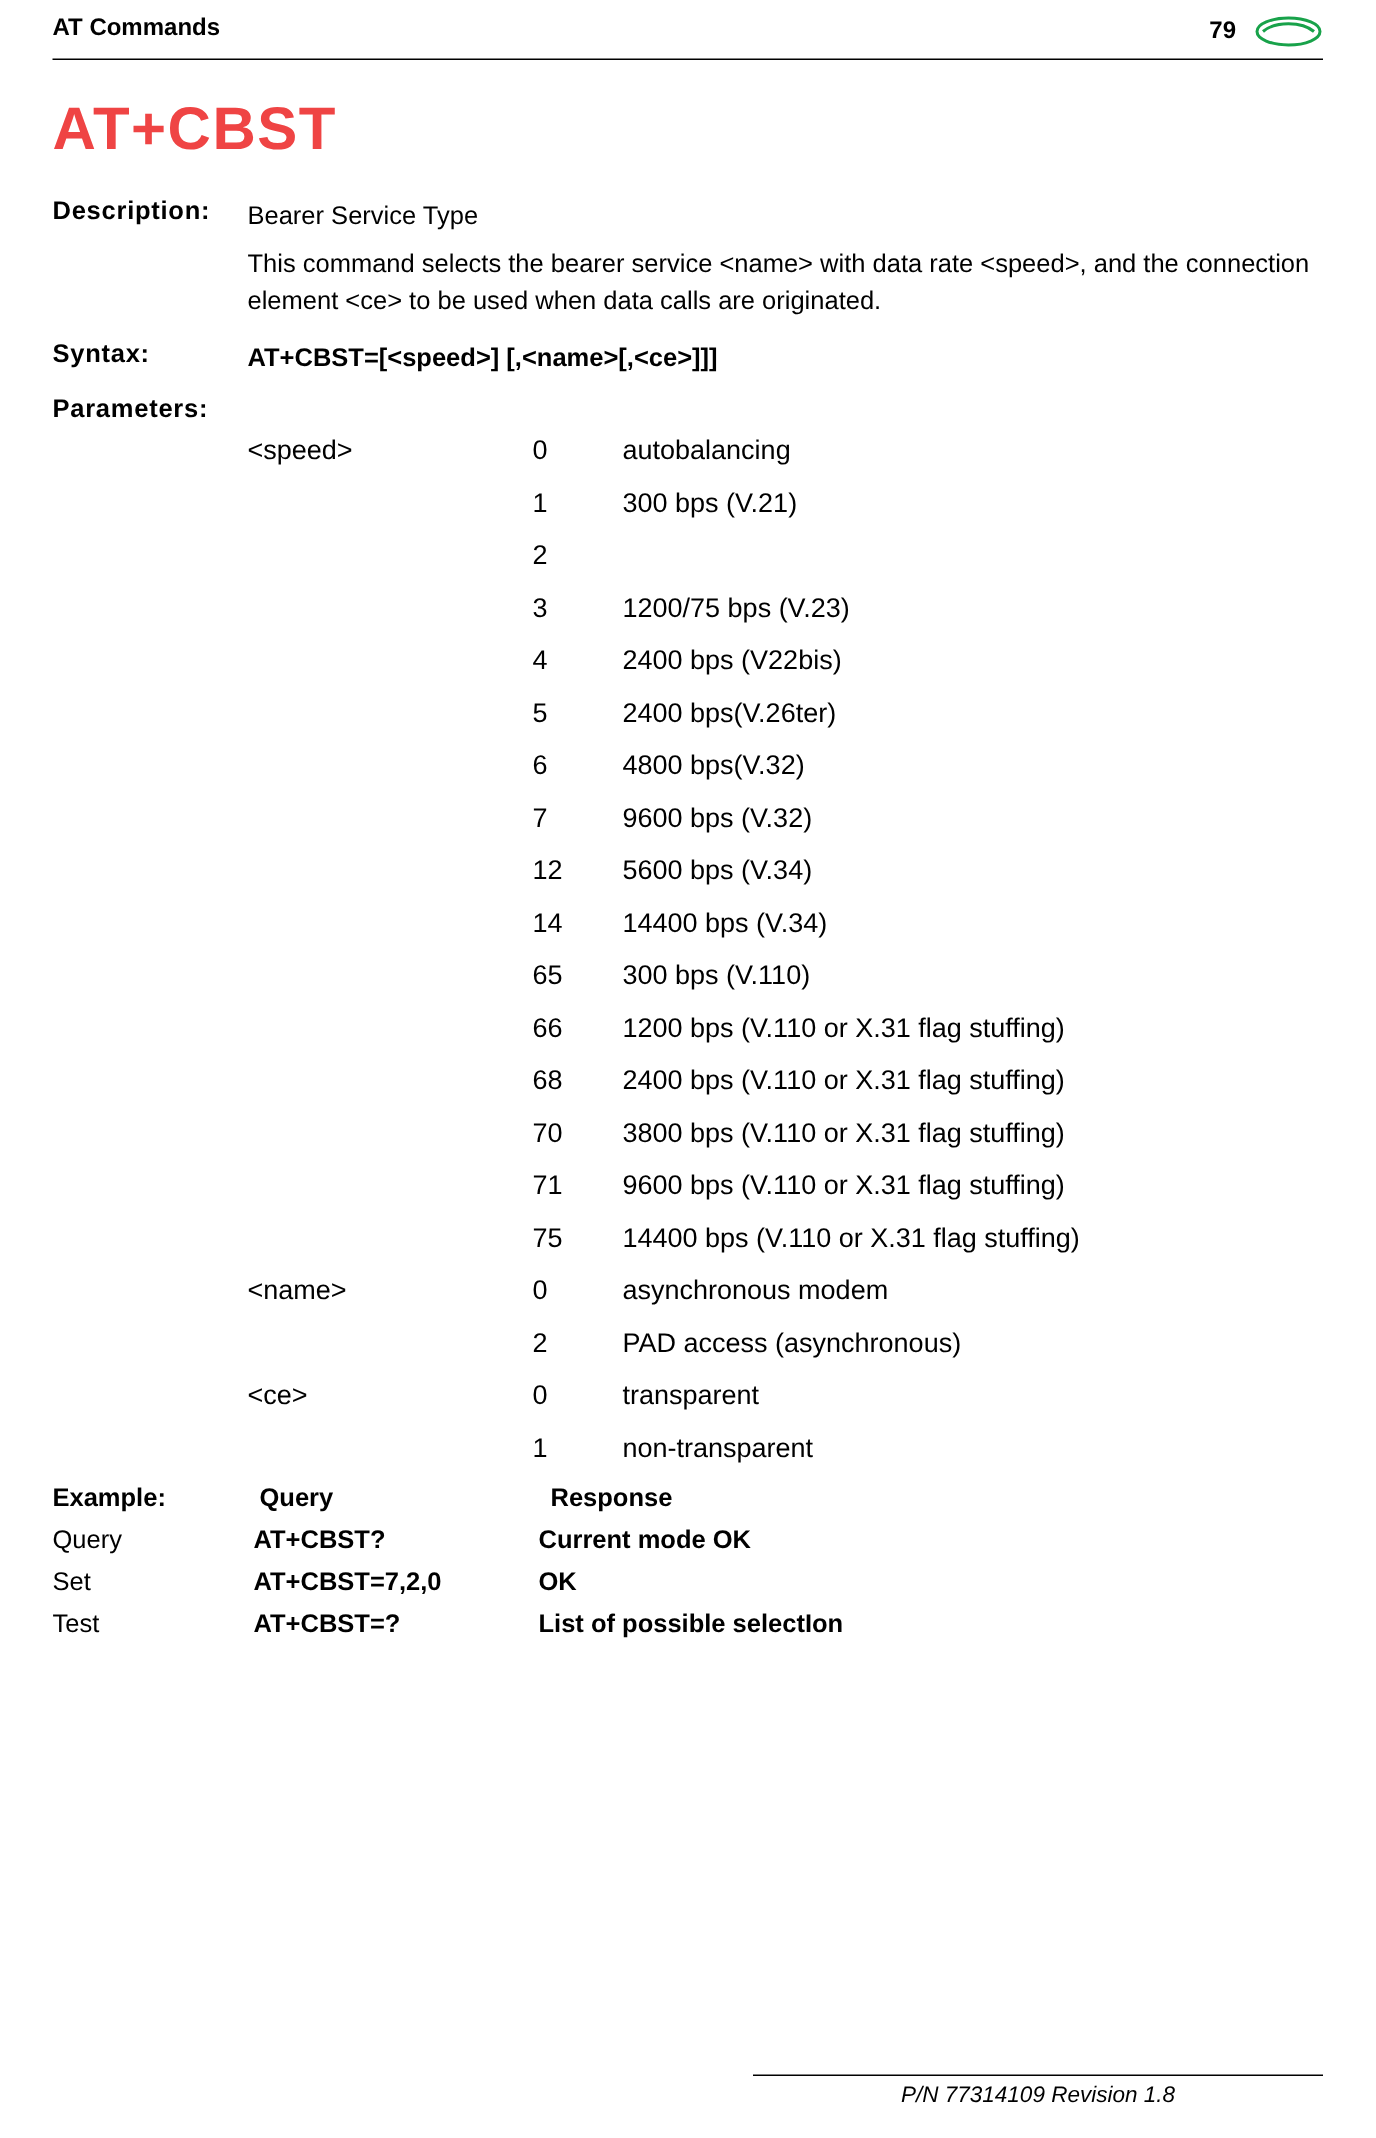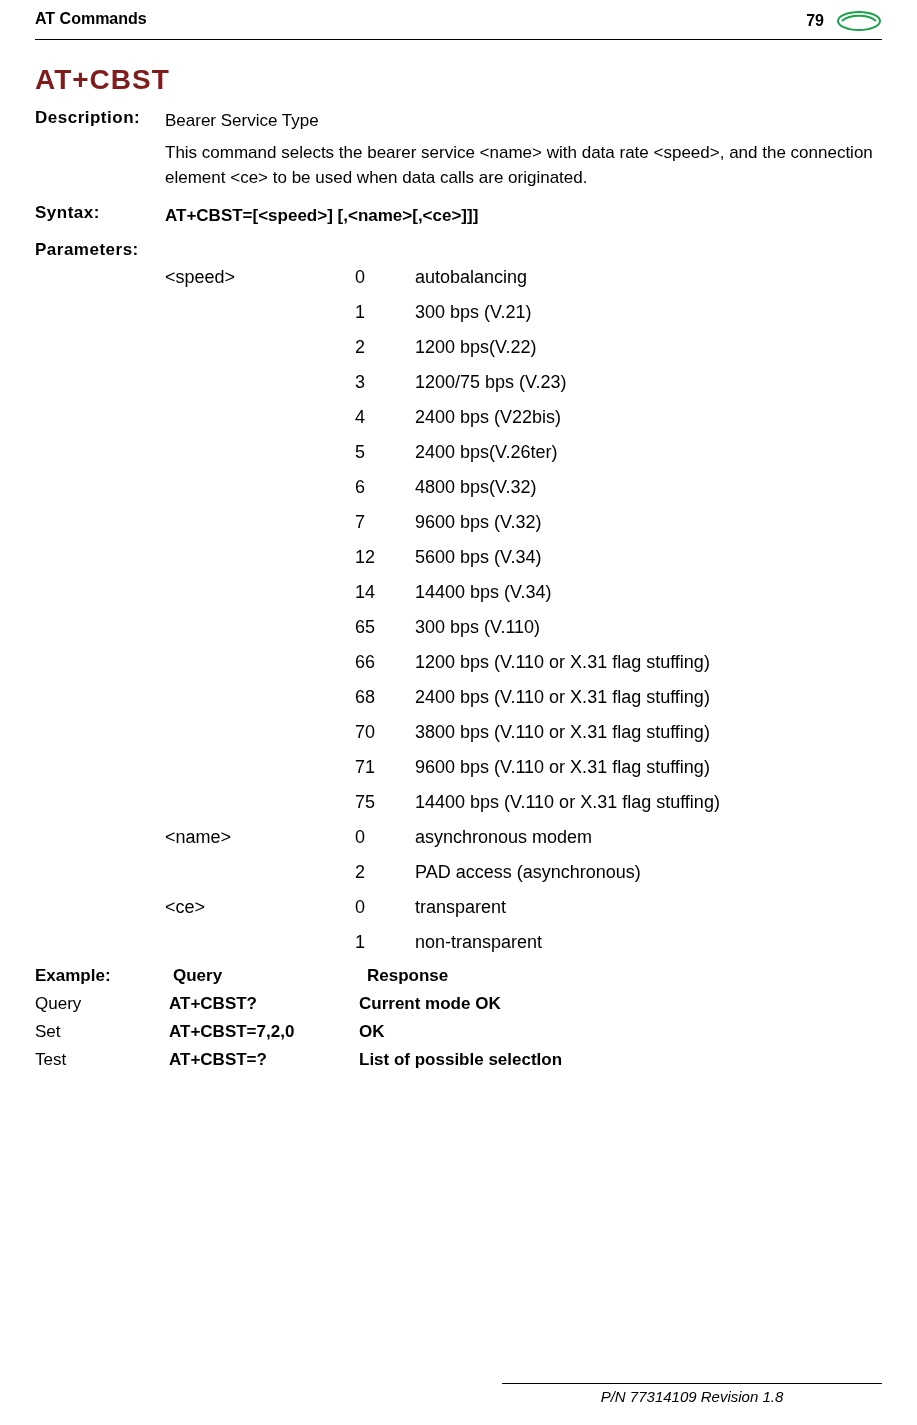--- a/index.html
+++ b/index.html
@@ -35,25 +35,25 @@
       width: 46px;
       height: 22px;
     }
     .header-line {
       border: 0;
       border-top: 1.5px solid #000;
       margin-top: 2px;
       margin-bottom: 24px;
     }
     .main-title {
-      color: #7f1d1d;
-      font-size: 28px;
+      color: #ef4444;
+      font-size: 40px;
       font-weight: bold;
       letter-spacing: 1px;
-      margin-bottom: 12px;
+      margin-bottom: 22px;
     }
     .section {
       display: flex;
       margin-bottom: 12px;
       font-size: 17px;
     }
     .label-col {
       width: 130px;
       flex-shrink: 0;
       font-weight: bold;
@@ -169,21 +169,20 @@
       <div class="param-desc">autobalancing</div>
     </div>
     <div class="param-row">
       <div class="param-name"></div>
       <div class="param-val">1</div>
       <div class="param-desc">300 bps (V.21)</div>
     </div>
     <div class="param-row">
       <div class="param-name"></div>
       <div class="param-val">2</div>
-      <div class="param-desc">1200 bps(V.22)</div>
     </div>
     <div class="param-row">
       <div class="param-name"></div>
       <div class="param-val">3</div>
       <div class="param-desc">1200/75 bps (V.23)</div>
     </div>
     <div class="param-row">
       <div class="param-name"></div>
       <div class="param-val">4</div>
       <div class="param-desc">2400 bps (V22bis)</div>

